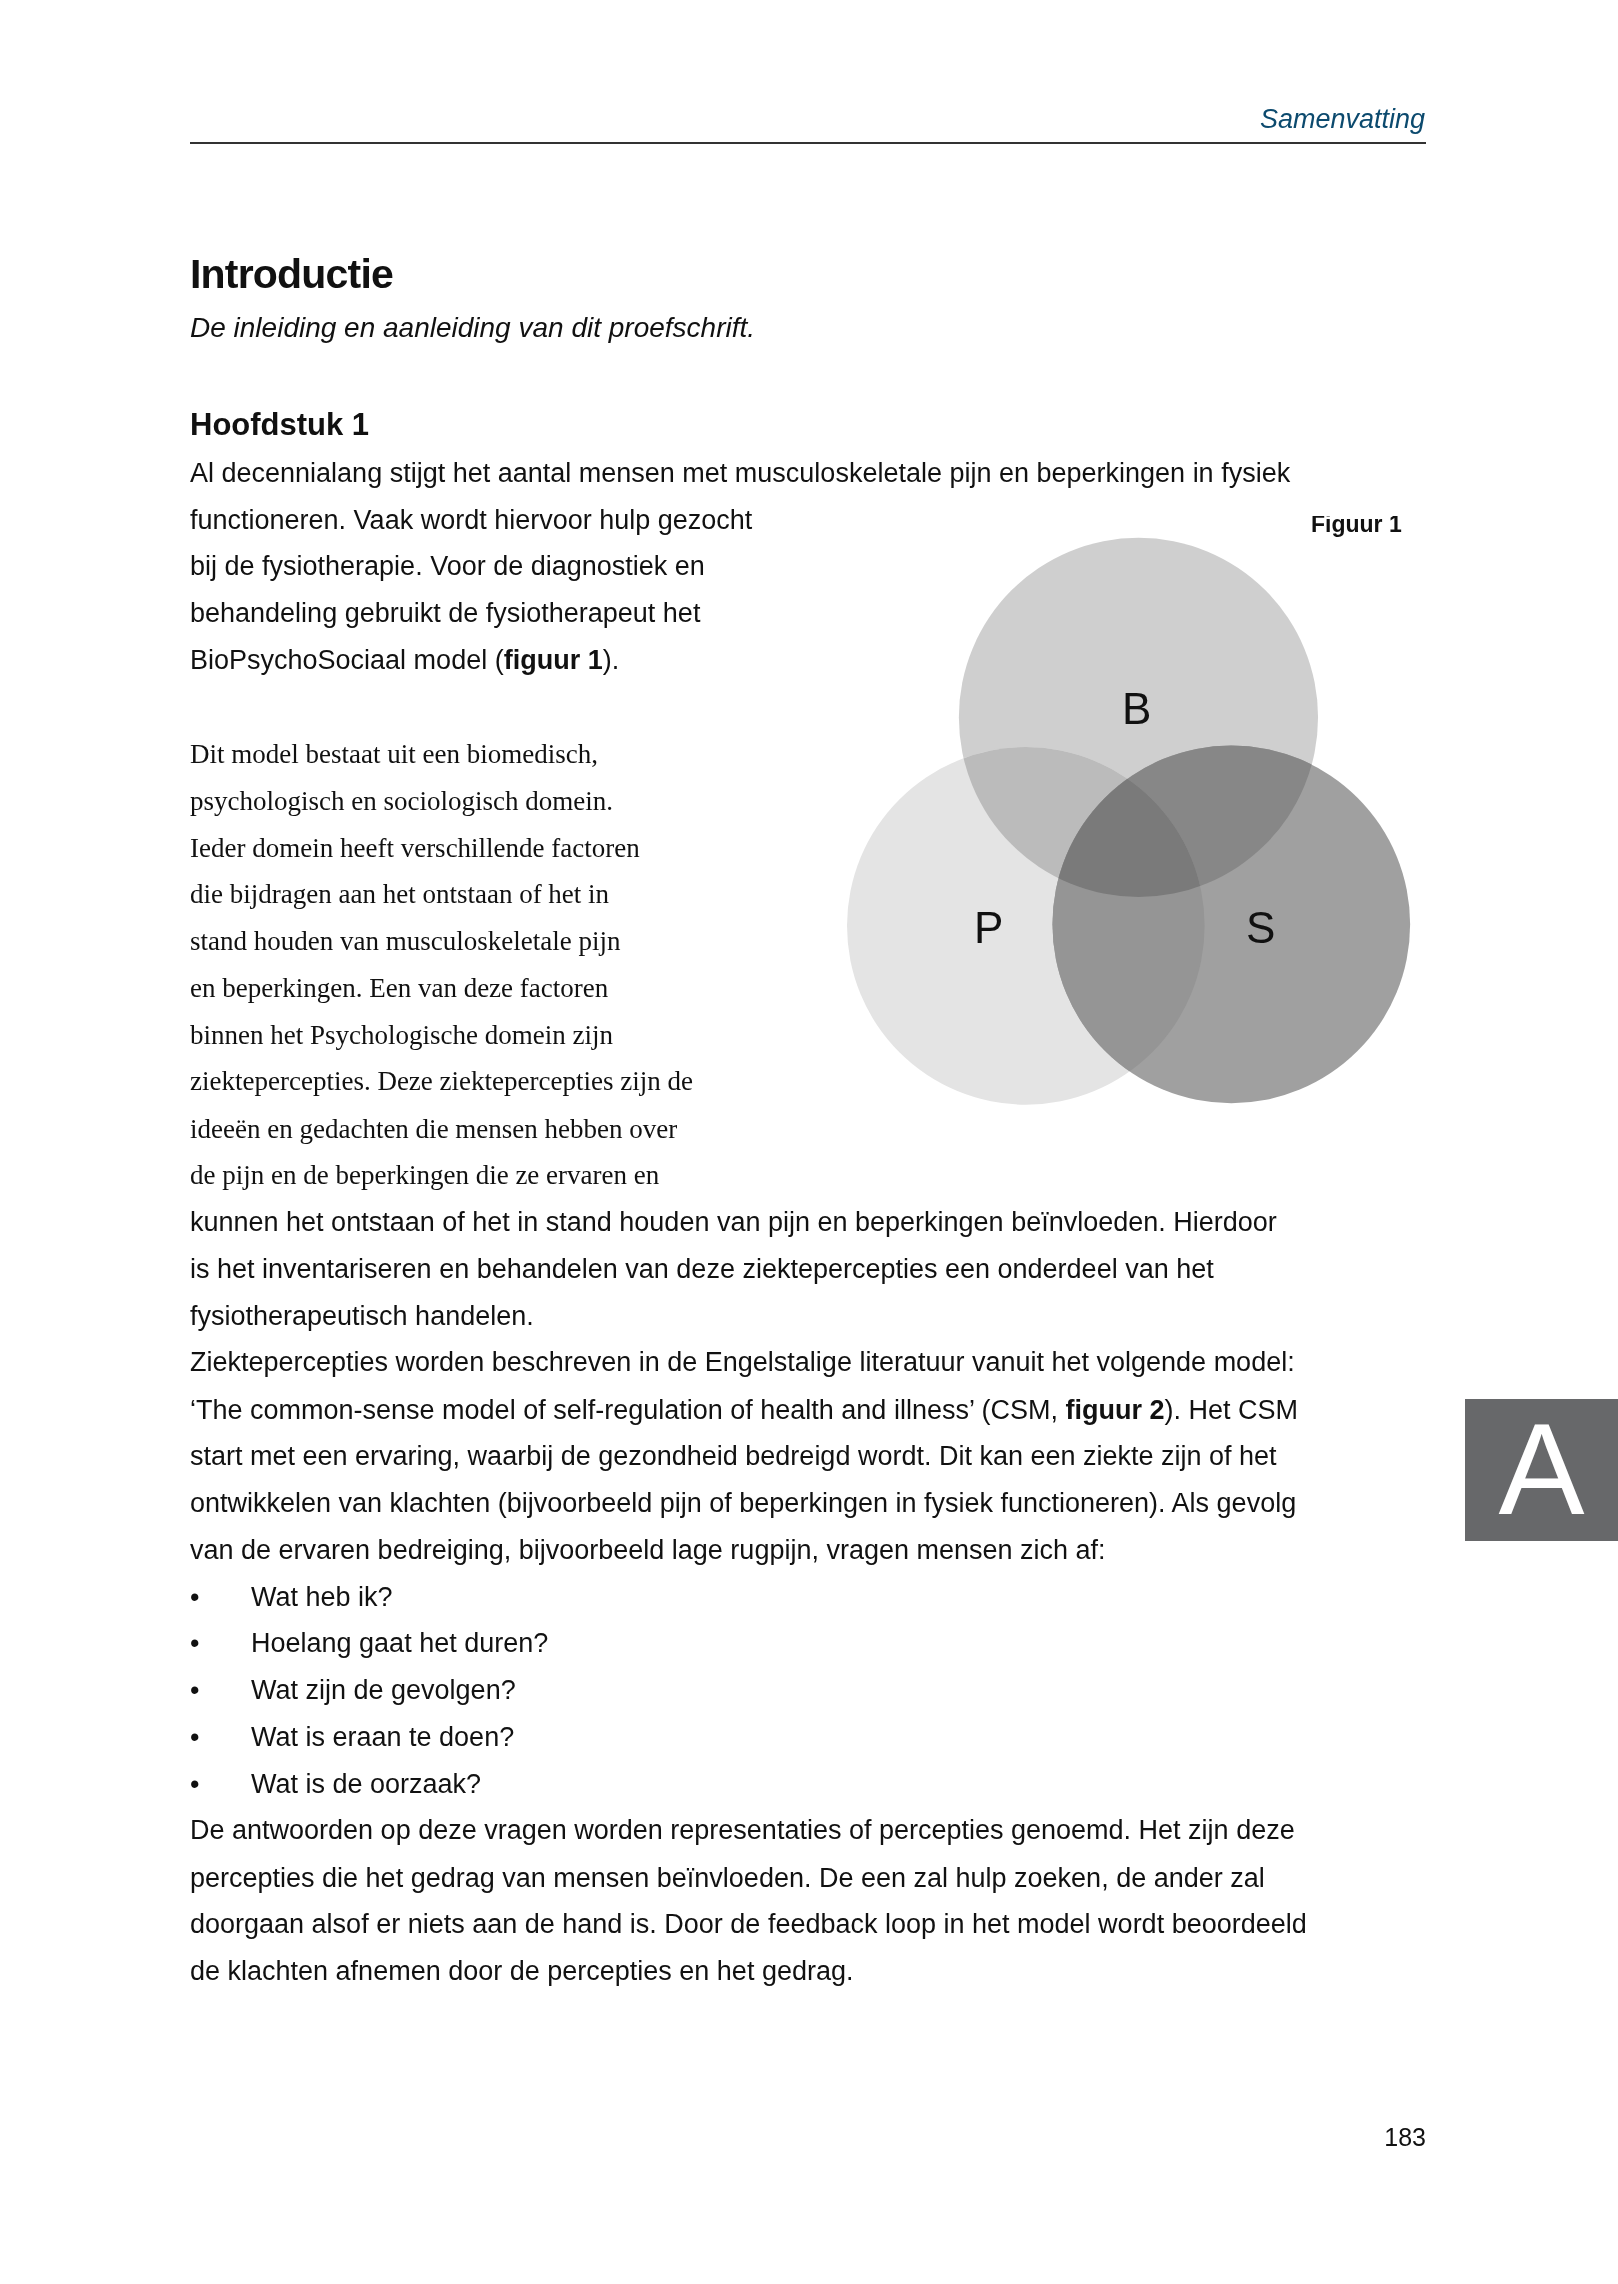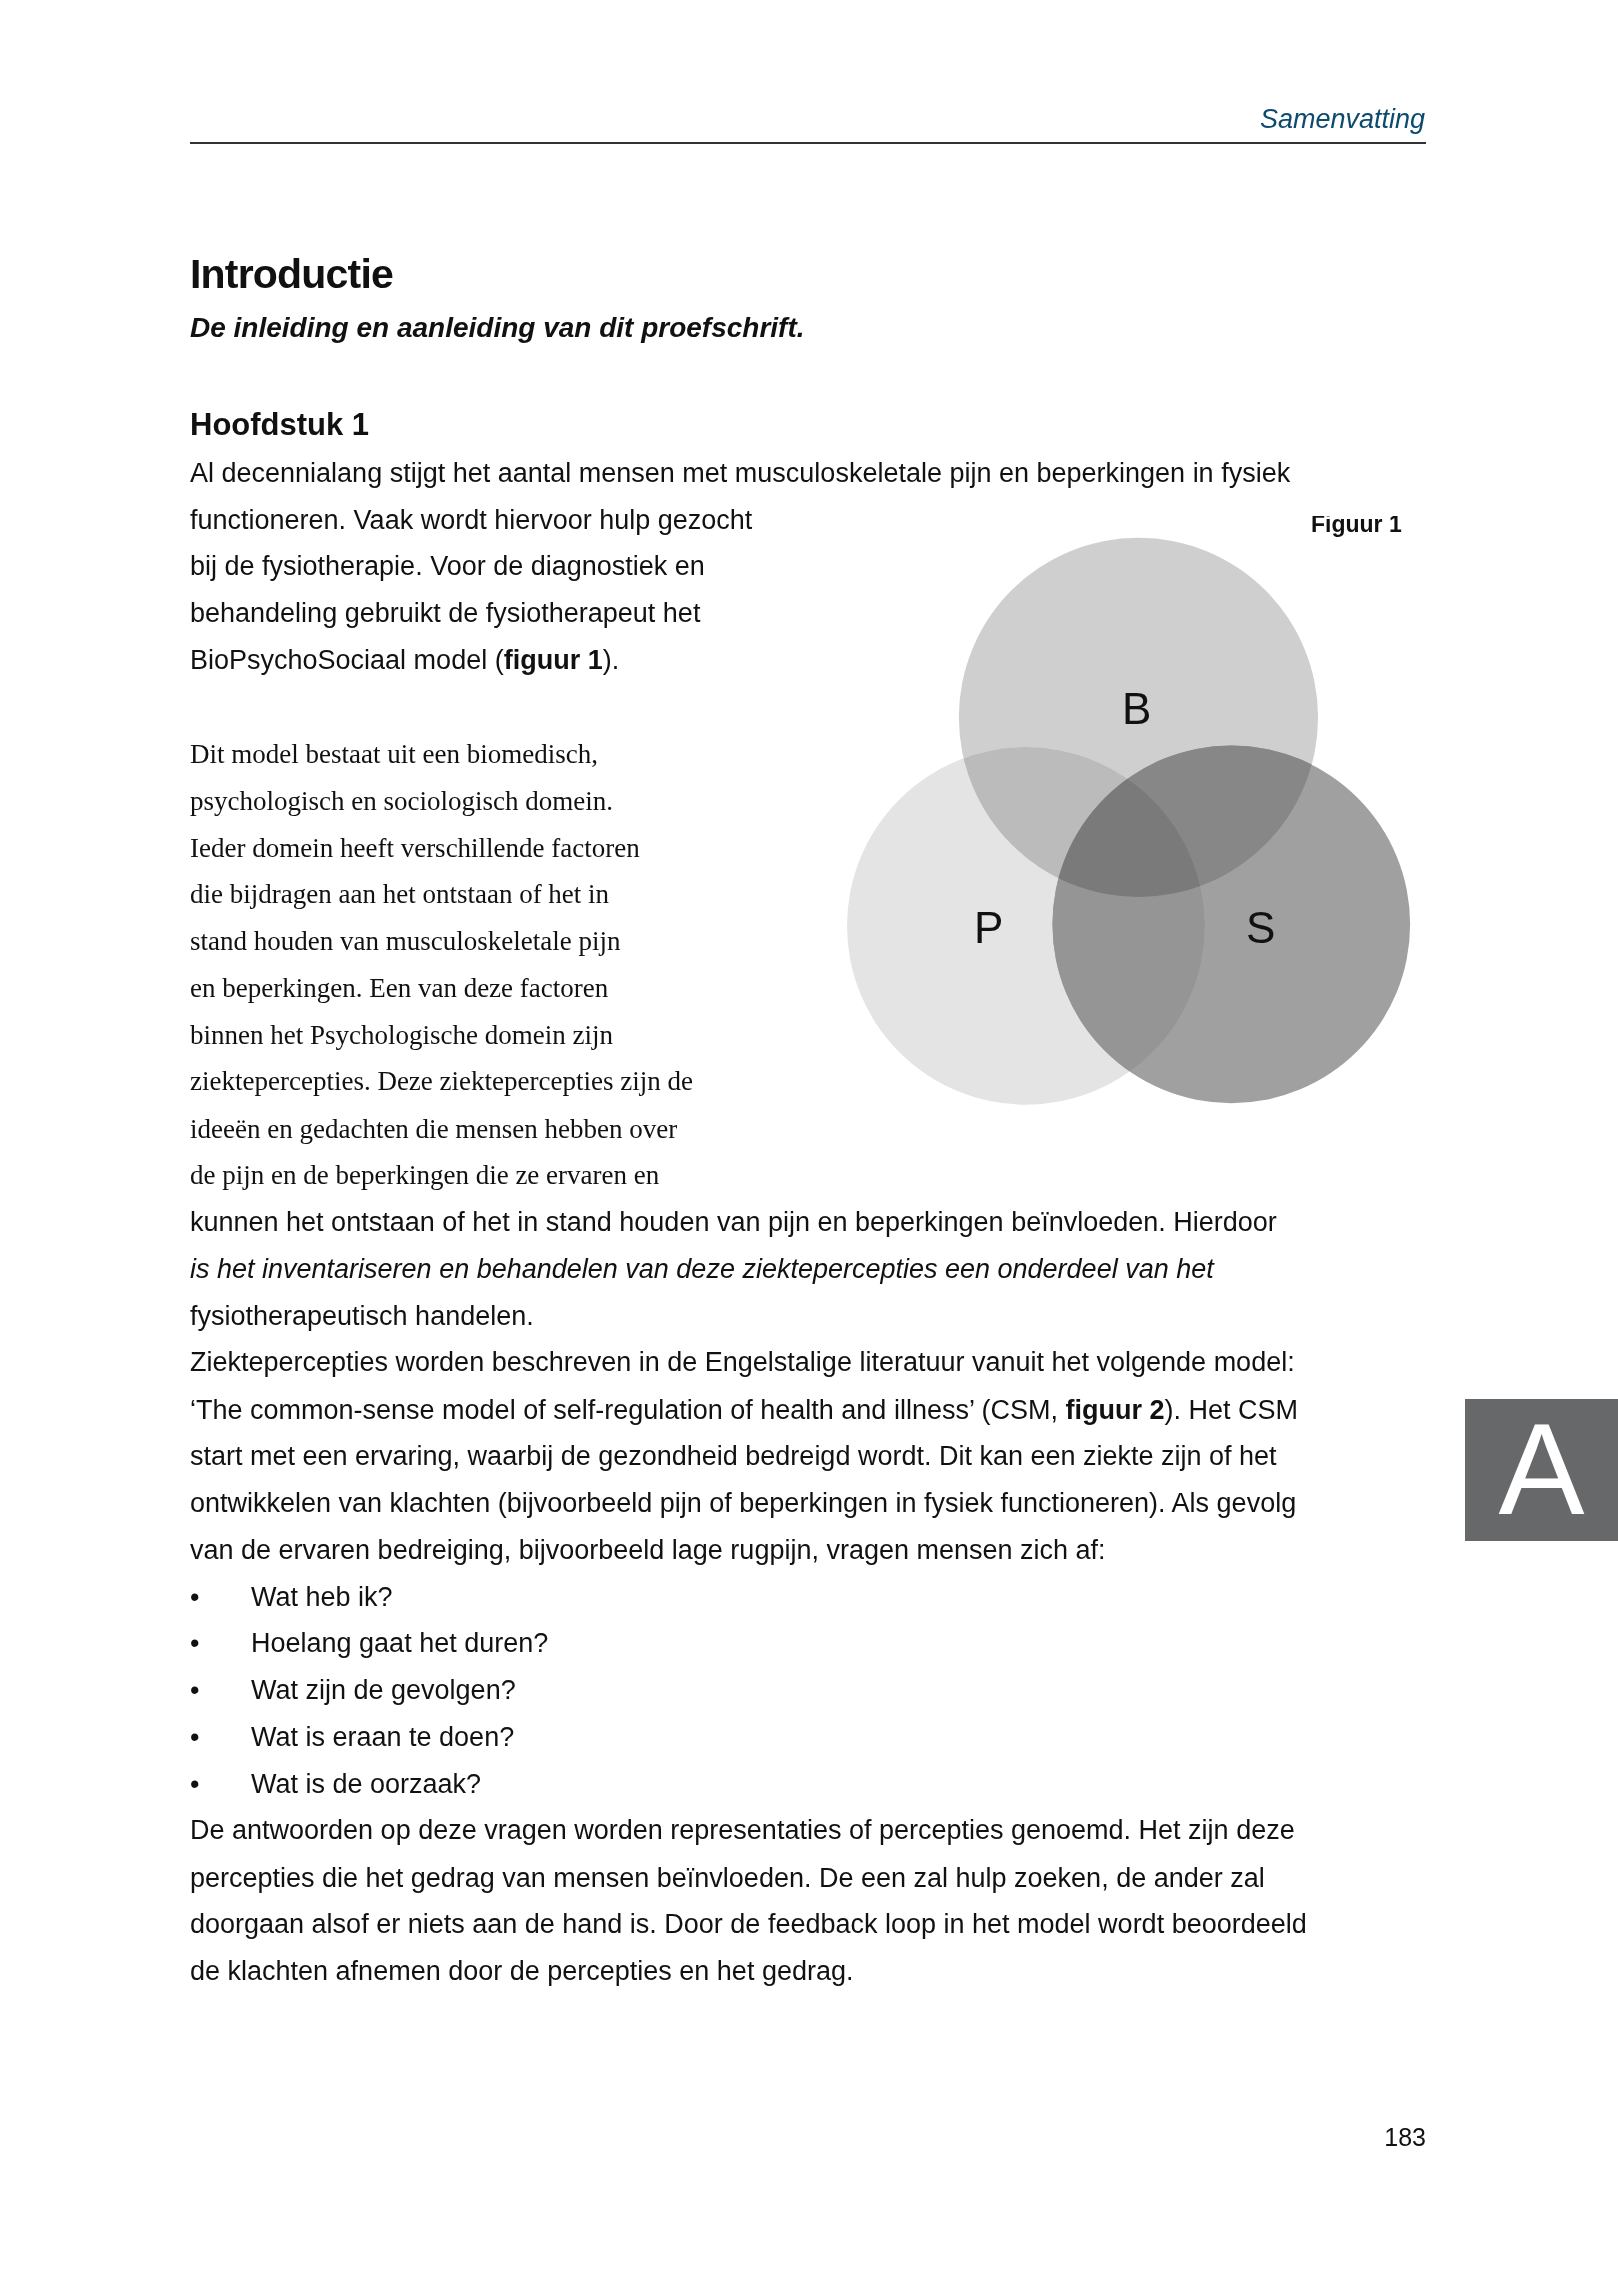--- a/index.html
+++ b/index.html
@@ -2,21 +2,21 @@
 <html style="font-size:12px"><head>
 <meta charset="utf-8">
 <style>
   html, body { margin: 0; padding: 0; background: #ffffff; }
   body { width: 1618px; height: 2284px; position: relative; overflow: hidden;
          font-family: "Liberation Sans", sans-serif; color: #111111; }
   .running-head { position: absolute; left: 190px; width: 1235px; top: 104px; height: 38px;
                   text-align: right; font-style: italic; font-size: 27px; color: #0c4a6e; }
   .head-rule { position: absolute; left: 190px; width: 1236px; top: 142px; height: 2.3px; background: #333; }
   .title { position: absolute; left: 190px; top: 251px; font-size: 41px; font-weight: bold; letter-spacing: -0.8px; }
-  .subtitle { position: absolute; left: 190px; top: 312px; font-size: 28px; font-weight: bold; font-style: italic; }
+  .subtitle { position: absolute; left: 190px; top: 312px; font-size: 28px; font-weight: normal; font-style: italic; }
   .chapter { position: absolute; left: 190px; top: 407px; font-size: 31px; font-weight: bold; }
   .line { position: absolute; left: 190px; height: 38px; font-size: 27px; line-height: 38px;
           white-space: nowrap; text-align: justify; text-align-last: justify; }
   .line.full { width: 1235px; }
   .line.narrow { width: 624px; }
   .line.narrow2 { width: 618px; font-family: Liberation Serif, serif; }
   .line.left { text-align: right; text-align-last: left; }
   .line b { font-weight: bold; }
   .bullet { position: absolute; left: 190px; height: 38px; font-size: 27px; line-height: 38px; white-space: nowrap; }
   .bullet .dot { position: absolute; left: 0; top: 0; }
@@ -54,21 +54,21 @@
   <div class="line narrow2" style="top: 782px; white-space: nowrap; word-spacing: 0px; text-align: left; text-align-last: left;">psychologisch en sociologisch domein.</div>
   <div class="line narrow2" style="top: 829px; white-space: nowrap; word-spacing: 0px; text-align: center; text-align-last: left;">Ieder domein heeft verschillende factoren</div>
   <div class="line narrow2" style="top: 875px; white-space: nowrap; word-spacing: 0px; text-align: left; text-align-last: left;">die bijdragen aan het ontstaan of het in</div>
   <div class="line narrow2" style="top: 922px; white-space: nowrap; word-spacing: 0px; text-align: left; text-align-last: left;">stand houden van musculoskeletale pijn</div>
   <div class="line narrow2" style="top: 969px; white-space: nowrap; word-spacing: 0px; text-align: left; text-align-last: left;">en beperkingen. Een van deze factoren</div>
   <div class="line narrow2" style="top: 1016px; white-space: nowrap; word-spacing: 0px; text-align: left; text-align-last: left;">binnen het Psychologische domein zijn</div>
   <div class="line narrow2" style="top: 1062px; white-space: nowrap; word-spacing: 0px; text-align: left; text-align-last: left;">ziektepercepties. Deze ziektepercepties zijn de</div>
   <div class="line narrow2" style="top: 1110px; white-space: nowrap; word-spacing: 0px; text-align: left; text-align-last: left;">ideeën en gedachten die mensen hebben over</div>
   <div class="line narrow2" style="top: 1156px; white-space: nowrap; word-spacing: 0px; text-align: left; text-align-last: left;">de pijn en de beperkingen die ze ervaren en</div>
   <div class="line full" style="top: 1203px; white-space: nowrap; word-spacing: 0px; text-align: left; text-align-last: left;">kunnen het ontstaan of het in stand houden van pijn en beperkingen beïnvloeden. Hierdoor</div>
-  <div class="line full" style="top: 1250px; white-space: nowrap; word-spacing: 0px; text-align: left; text-align-last: left; font-style: italic;">is het inventariseren en behandelen van deze ziektepercepties een onderdeel van het</div>
+  <div class="line full" style="top: 1250px; white-space: nowrap; word-spacing: 0px; text-align: left; text-align-last: left;">is het inventariseren en behandelen van deze ziektepercepties een onderdeel van het</div>
   <div class="line full left" style="top:1297px">fysiotherapeutisch handelen.</div>
 </div>
 
 <div>
   <div class="line full" style="top: 1343px; white-space: nowrap; word-spacing: 0px; text-align: left; text-align-last: left;">Ziektepercepties worden beschreven in de Engelstalige literatuur vanuit het volgende model:</div>
   <div class="line full" style="top: 1391px; white-space: nowrap; word-spacing: 0px; text-align: left; text-align-last: left;"><span>‘The common-sense model of self-regulation of health and illness’ (CSM, </span><b>figuur 2</b><span>). Het CSM</span></div>
   <div class="line full" style="top: 1437px; white-space: nowrap; word-spacing: 0px; text-align: left; text-align-last: left;">start met een ervaring, waarbij de gezondheid bedreigd wordt. Dit kan een ziekte zijn of het</div>
   <div class="line full" style="top: 1484px; white-space: nowrap; word-spacing: 0px; text-align: left; text-align-last: left;">ontwikkelen van klachten (bijvoorbeeld pijn of beperkingen in fysiek functioneren). Als gevolg</div>
   <div class="line full left" style="top:1531px">van de ervaren bedreiging, bijvoorbeeld lage rugpijn, vragen mensen zich af:</div>
 </div>

